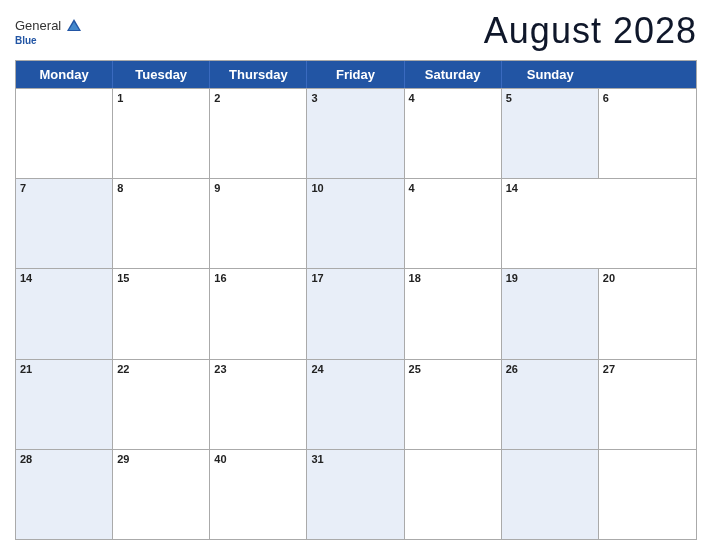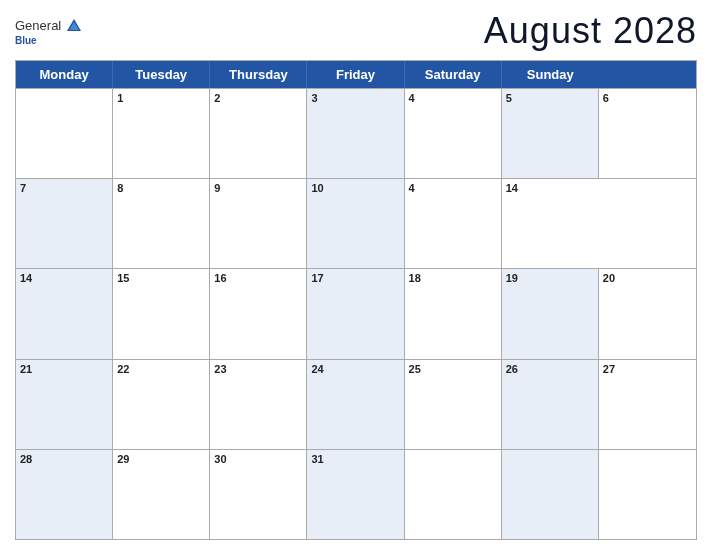--- a/index.html
+++ b/index.html
@@ -228,21 +228,21 @@
           </div>
         </div>
         <div class="cal-week">
           <div class="cal-cell shaded">
             <span class="day-number">28</span>
           </div>
           <div class="cal-cell">
             <span class="day-number">29</span>
           </div>
           <div class="cal-cell">
-            <span class="day-number">30</span>
+            <span class="day-number">40</span>
           </div>
           <div class="cal-cell shaded">
             <span class="day-number">31</span>
           </div>
           <div class="cal-cell">
             <span class="day-number empty">0</span>
           </div>
           <div class="cal-cell shaded">
             <span class="day-number empty">0</span>
           </div>

